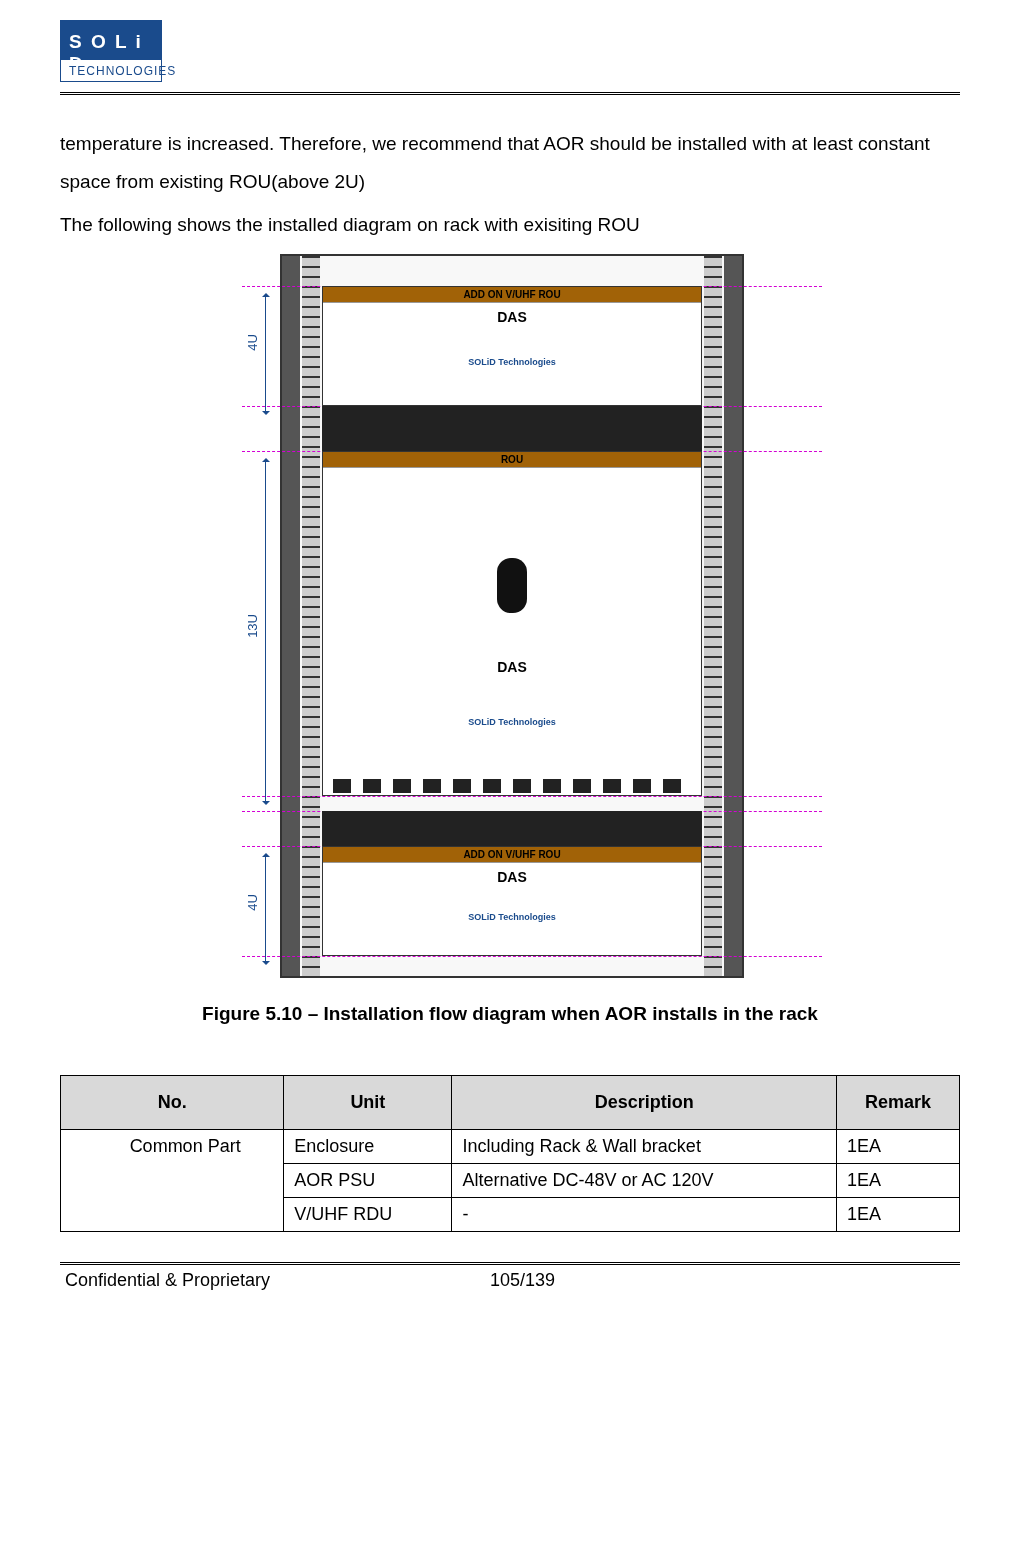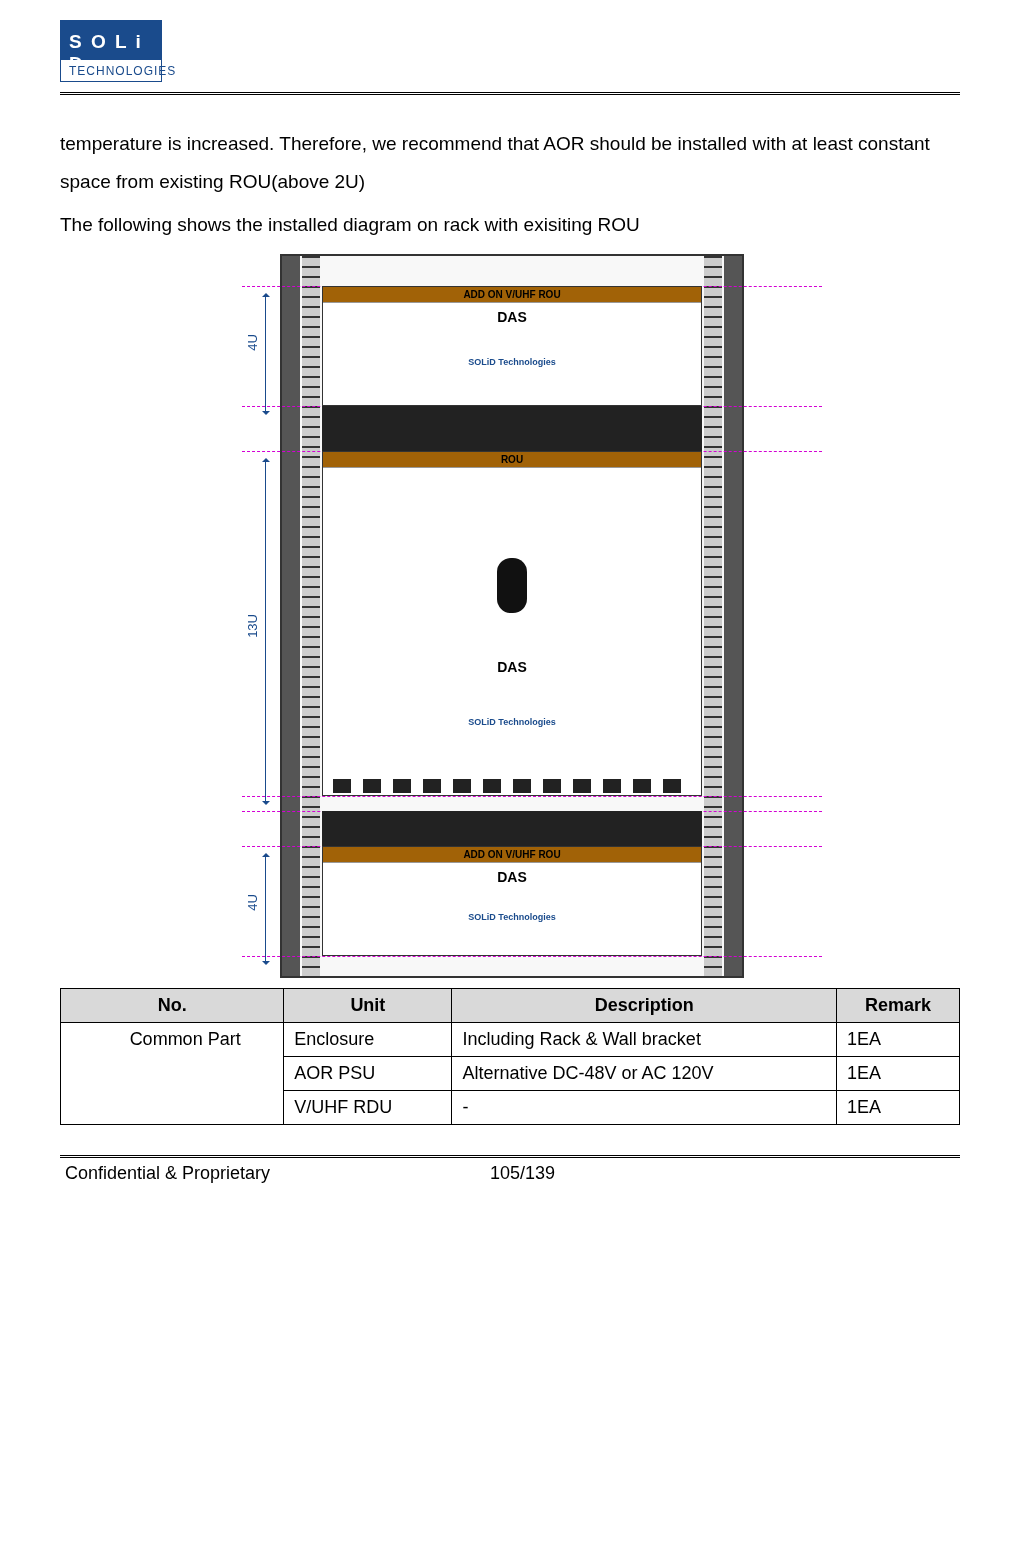--- a/index.html
+++ b/index.html
@@ -141,21 +141,21 @@
   }
   table.components {
     width: 100%;
     border-collapse: collapse;
     font-size: 18px;
   }
   table.components th {
     background: #d9d9d9;
     font-weight: bold;
     border: 1px solid #000;
-    padding: 6px 10px;
+    padding: 16px 10px;
     text-align: center;
   }
   table.components td {
     border: 1px solid #000;
     padding: 6px 10px;
     text-align: left;
   }
   table.components td.center { text-align: center; vertical-align: middle; padding-left: 36px;}
   .footer {
     display: flex;
@@ -234,20 +234,21 @@
     <div class="dim-line arrow-up arrow-down" style="left:35px; top:40px; height:120px;"></div>
     <div class="dim" style="left:15px; top:80px;">4U</div>
 
     <div class="dim-line arrow-up arrow-down" style="left:35px; top:205px; height:345px;"></div>
     <div class="dim" style="left:15px; top:360px;">13U</div>
 
     <div class="dim-line arrow-up arrow-down" style="left:35px; top:600px; height:110px;"></div>
     <div class="dim" style="left:15px; top:640px;">4U</div>
   </div>
 
+  <p class="caption">Figure 5.10 – Installation flow diagram when AOR installs in the rack</p>
 
 
   <table class="components">
     <thead>
       <tr>
         <th>No.</th>
         <th>Unit</th>
         <th>Description</th>
         <th>Remark</th>
       </tr>

